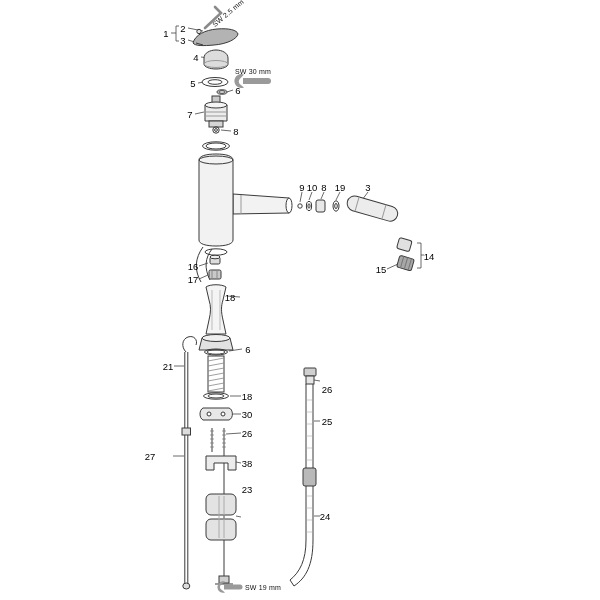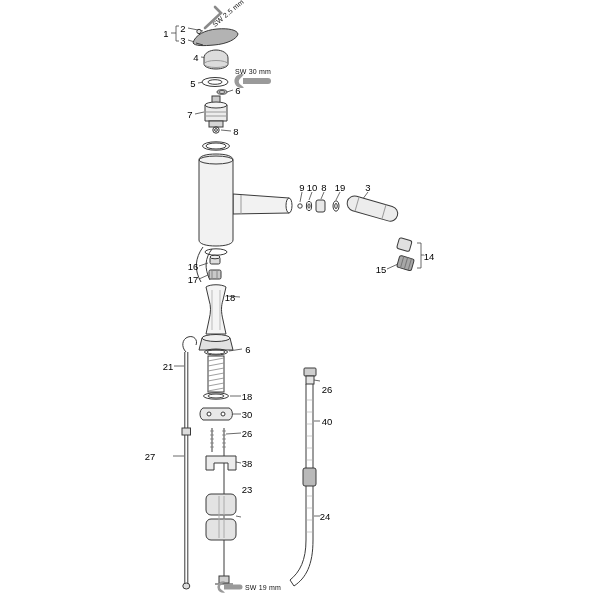--- a/index.html
+++ b/index.html
@@ -233,21 +233,21 @@
   <span class="num" style="left:193px;top:266px">16</span>
   <span class="num" style="left:193px;top:279px">17</span>
   <span class="num" style="left:230px;top:297px">18</span>
   <span class="num" style="left:248px;top:349px">6</span>
   <span class="num" style="left:168px;top:366px">21</span>
   <span class="num" style="left:247px;top:396px">18</span>
   <span class="num" style="left:247px;top:414px">30</span>
   <span class="num" style="left:247px;top:433px">26</span>
   <span class="num" style="left:247px;top:463px">38</span>
   <span class="num" style="left:327px;top:389px">26</span>
-  <span class="num" style="left:327px;top:421px">40</span>
+  <span class="num" style="left:327px;top:421px">25</span>
   <span class="num" style="left:150px;top:456px">27</span>
   <span class="num" style="left:247px;top:489px">23</span>
   <span class="num" style="left:325px;top:516px">24</span>
 
   <span class="tool rot" style="left:228px;top:13px">SW 2.5 mm</span>
   <span class="tool" style="left:253px;top:71px">SW 30 mm</span>
   <span class="tool" style="left:263px;top:587px">SW 19 mm</span>
 
 </div>
 

